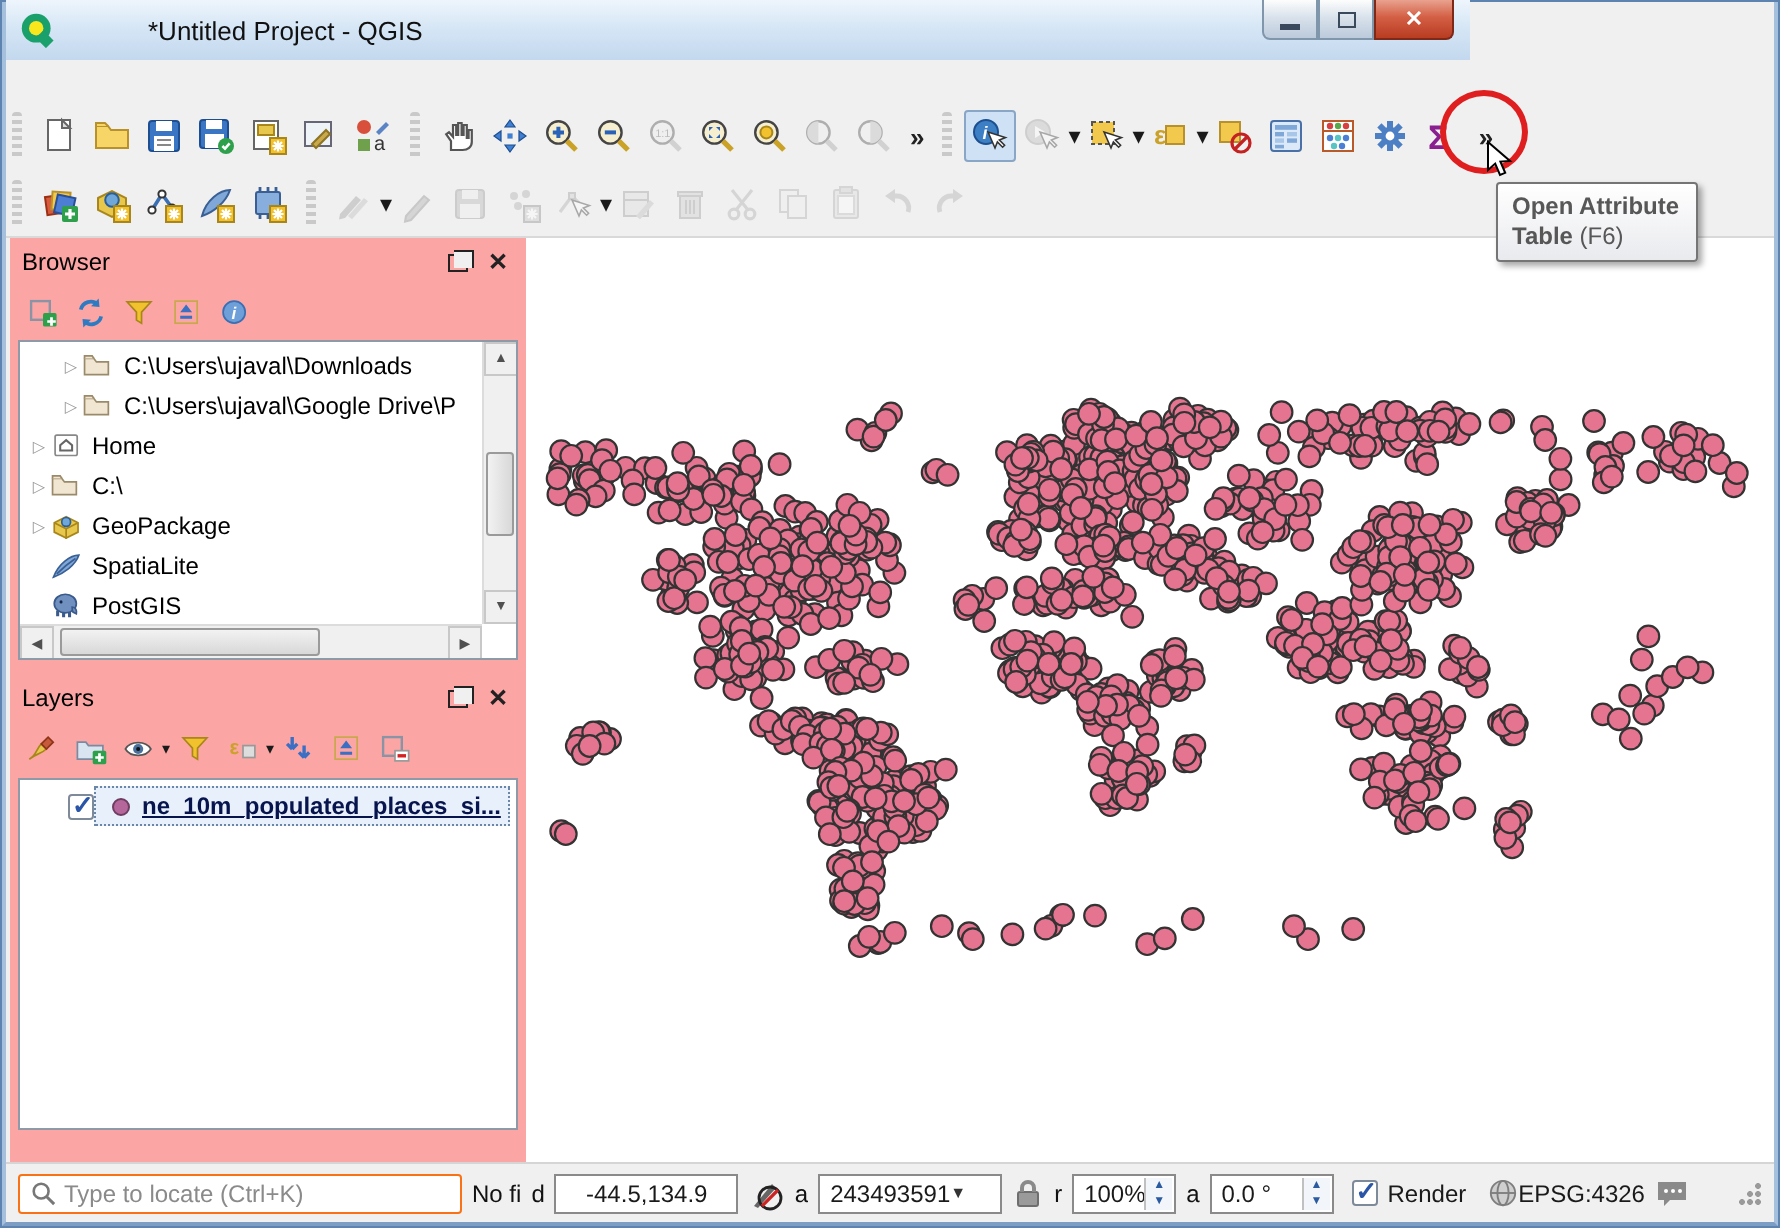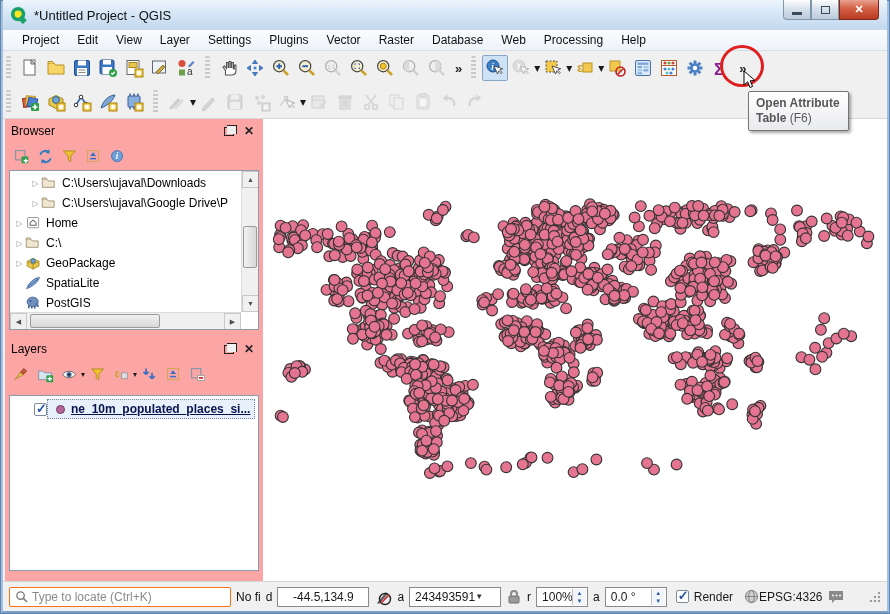--- a/index.html
+++ b/index.html
@@ -4,22 +4,22 @@
 <style>
   * { margin:0; padding:0; box-sizing:border-box; }
   html,body { width:890px; height:614px; overflow:hidden; }
   body { font-family:"Liberation Sans", sans-serif; font-size:12px; color:#1a1a1a; background:#fff; }
 
   .window { position:absolute; left:0; top:0; width:890px; height:614px;
     background:#f0f0f0; border:3px solid #a5c0dd; border-top:none; outline:1px solid #5d83b0; outline-offset:-1px;
     border-bottom-color:#7d9ec4; }
 
   
-  .titlebar { position:absolute; left:0; top:0; width:884px; height:30px;
-    background:linear-gradient(#eef5fc,#d4e5f5 50%,#c3d8ee); display:flex; align-items:center; padding-left:7px; }
+  .titlebar { position:absolute; left:0; top:0; width:732px; height:30px;
+    background:linear-gradient(#eef5fc,#d4e5f5 50%,#c3d8ee); display:flex; align-items:center; padding-left:7px;gap:40px; }
   .qgis-logo { width:18px; height:18px; margin-right:6px; }
   .title-text { font-size:13px; color:#111; }
   .winbtns { position:absolute; right:8px; top:0; display:flex; }
   .winbtn { width:28px; height:20px; border:1px solid #8096ab; border-top:none; background:linear-gradient(#fdfdfd,#d9e2ec 45%,#bccadb);
     display:flex; align-items:center; justify-content:center; color:#3a4a5c; font-weight:bold; font-size:11px; }
   .winbtn.min { border-radius:0 0 0 4px; }
   .winbtn.close { width:40px; border-radius:0 0 4px 0; background:linear-gradient(#e9a28f,#d35f44 45%,#b83c22); border-color:#7e2817; color:#fff; }
   .winbtn .glyph-box { width:9px; height:8px; border:1px solid currentColor; }
   .winbtn .glyph-min { width:10px; height:3px; background:currentColor; margin-top:7px; }
 
@@ -61,21 +61,21 @@
   .vscroll { position:absolute; right:0; top:0; bottom:17px; width:17px; background:#f0f0f0; border-left:1px solid #dcdcdc; }
   .vscroll .arrow, .hscroll .arrow { position:absolute; width:17px; height:17px; display:flex; align-items:center; justify-content:center; font-size:7px; color:#505050; background:#f0f0f0; border:1px solid #c8c8c8; }
   .vscroll .up { top:0; } .vscroll .down { bottom:0; }
   .vthumb { position:absolute; left:1px; width:14px; background:linear-gradient(90deg,#f2f2f2,#d8d8d8); border:1px solid #9a9a9a; border-radius:2px; }
   .hscroll { position:absolute; left:0; right:17px; bottom:0; height:17px; background:#f0f0f0; border-top:1px solid #dcdcdc; }
   .hscroll .larr { left:0; top:0; } .hscroll .rarr { right:0; top:0; }
   .hthumb { position:absolute; top:1px; height:14px; background:linear-gradient(#f2f2f2,#d8d8d8); border:1px solid #9a9a9a; border-radius:2px; }
 
   .splitter { height:7px; }
 
-  .layers-list { position:relative; margin:8px 4px 0 4px; height:176px; background:#fff; border:1px solid #8f9aa8; }
+  .layers-list { position:relative; margin:2px 4px 0 4px; height:176px; background:#fff; border:1px solid #8f9aa8; }
   .layer-row { display:flex; align-items:center; height:22px; margin:2px 2px 0 24px; }
   .layer-sel { display:flex; align-items:center; background:#e7f0fb; border:1px dotted #6a87a8; padding:0 4px 0 2px; height:20px; }
   .cb { width:13px; height:13px; background:#fff; border:1px solid #7d8a99; border-radius:2px; position:relative; flex:none; }
   .cb.checked:before { content:"✓"; position:absolute; left:1px; top:-3px; color:#2b56a8; font-weight:bold; font-size:13px; }
   .layer-symbol { width:9px; height:9px; border-radius:50%; background:#b5669b; border:1px solid #6e3d61; margin:0 6px; flex:none; }
   .layer-name { font-size:12px; font-weight:700; color:#07144d; text-decoration:underline; white-space:nowrap; }
 
   
   .map-canvas { position:absolute; left:260px; top:119px; width:624px; height:462px; background:#fff; overflow:hidden; }
   .map-canvas svg { display:block; }
@@ -128,34 +128,20 @@
       <div class="winbtn min">
           <span class="glyph-min"></span>
         </div>
       <div class="winbtn">
           <span class="glyph-box"></span>
         </div>
       <div class="winbtn close">✕</div>
     </div>
   </div>
 
-  <div class="menubar" id="menubar">
-      <span class="menu-item">Project</span>
-      <span class="menu-item">Edit</span>
-      <span class="menu-item">View</span>
-      <span class="menu-item">Layer</span>
-      <span class="menu-item">Settings</span>
-      <span class="menu-item">Plugins</span>
-      <span class="menu-item">Vector</span>
-      <span class="menu-item">Raster</span>
-      <span class="menu-item">Database</span>
-      <span class="menu-item">Web</span>
-      <span class="menu-item">Processing</span>
-      <span class="menu-item">Help</span>
-    </div>
 
   <div class="toolbar" id="tb1">
       <span class="tb-handle"></span>
       <span class="tb-group">
         <span class="tbtn-dd">
           <span class="tbtn">
             <svg viewBox="0 0 20 20">
               <rect x="4" y="2" width="11" height="15" fill="#fff" stroke="#666"></rect>
               <path d="M11 2 l4 4 h-4 z" fill="#ddd" stroke="#666"></path>
             </svg>

